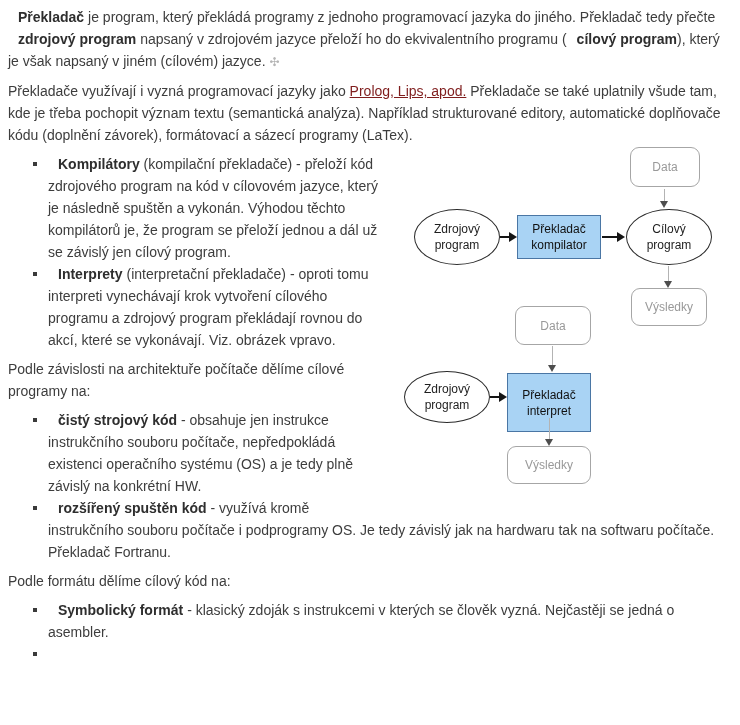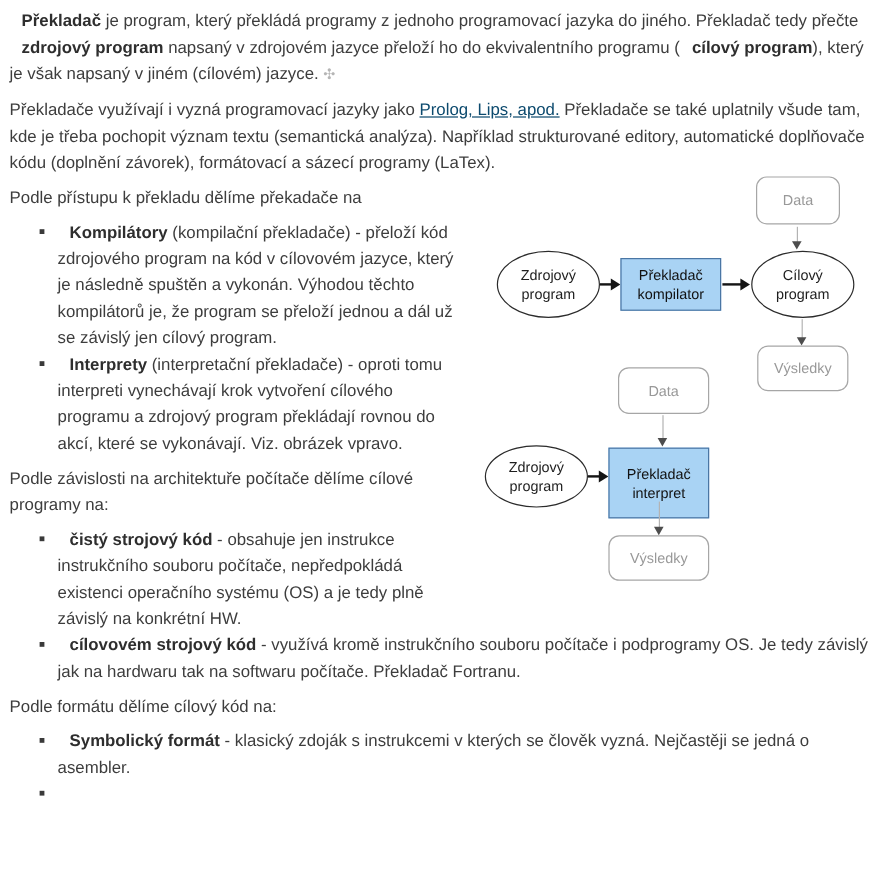--- a/index.html
+++ b/index.html
@@ -4,21 +4,21 @@
 <style>
   html,body{margin:0;padding:0;background:#fff;}
   body{
     width:740px;height:725px;box-sizing:border-box;overflow:hidden;
     padding:6px 8px 0 8px;
     font-family:"Liberation Sans", sans-serif;
     font-size:14px;line-height:22px;color:#3d3d3d;
   }
   p{margin:0 0 7px 0;}
   b{color:#2e2e2e;padding-left:10px;}
-  a{color:#0c4a6e;text-decoration:underline;cursor:pointer;}
+  a{color:#7f1d1d;text-decoration:underline;cursor:pointer;}
   em{font-style:italic;}
   .inline-icon{color:#b5b5b5;font-size:12px;}
   ul{margin:5px 0 7px 0;padding:0 0 0 40px;list-style:none;}
   li{position:relative;margin:0;padding:0;}
   li::before{content:"";position:absolute;left:-15px;top:9px;width:4px;height:4px;background:#3a3a3a;}
   
   .dg{position:relative;float:right;width:330px;height:352px;margin:-8px 0 4px 14px;}
   .node{position:absolute;display:flex;align-items:center;justify-content:center;
         text-align:center;font-size:12px;line-height:16px;box-sizing:border-box;}
   .rrect{border:1px solid #a6a6a6;border-radius:9px;color:#999999;background:#fff;}
@@ -87,32 +87,31 @@
         <span>Překladač interpret</span>
       </div>
     <div class="vline" style="left:147px;top:273px;height:22px;"></div>
     <div class="vhead" style="left:143px;top:294px;"></div>
 
     <div class="node rrect" style="left:105px;top:301px;width:84px;height:38px;">
         <span>Výsledky</span>
       </div>
   </div>
 
-  <p>Podle přístupu k překladu dělíme překadače na</p>
 
   <ul>
     <li><b>Kompilátory</b><span> (kompilační překladače)  - přeloží kód zdrojového program na kód v cílovovém jazyce, který je následně spuštěn a vykonán. Výhodou těchto kompilátorů je, že program se přeloží jednou a dál už se závislý jen cílový program.</span></li>
     <li><b>Interprety</b><span> (interpretační překladače) - oproti tomu interpreti vynechávají krok vytvoření cílového programu a zdrojový program překládají rovnou do akcí, které se vykonávají. Viz. obrázek vpravo.</span></li>
   </ul>
 
   <p>Podle závislosti na architektuře počítače dělíme cílové programy na:</p>
 
   <ul>
     <li><b>čistý strojový kód</b><span> - obsahuje jen instrukce instrukčního souboru počítače, nepředpokládá existenci operačního systému (OS) a je tedy plně závislý na konkrétní HW.</span></li>
-    <li><b>cílovovém strojový kód</b><span> - využívá kromě instrukčního souboru počítače i podprogramy OS. Je tedy závislý jak na hardwaru tak na softwaru počítače. Překladač Fortranu.</span></li>
+    <li><b>rozšířený spuštěn kód</b><span> - využívá kromě instrukčního souboru počítače i podprogramy OS. Je tedy závislý jak na hardwaru tak na softwaru počítače. Překladač Fortranu.</span></li>
   </ul>
 
   <p>Podle formátu dělíme cílový kód na:</p>
 
   <ul>
     <li><b>Symbolický formát</b><span> - klasický zdoják s instrukcemi v kterých se člověk vyzná. Nejčastěji se jedná o asembler.</span></li>
     <li></li>
 
   </ul>
 

